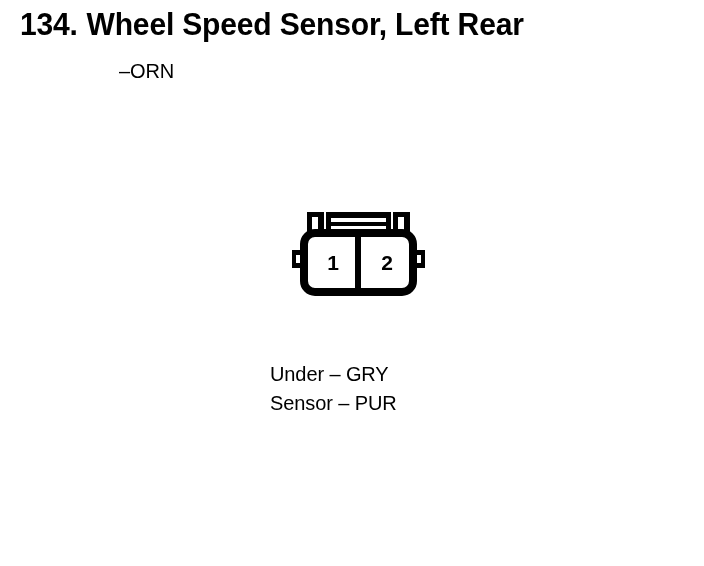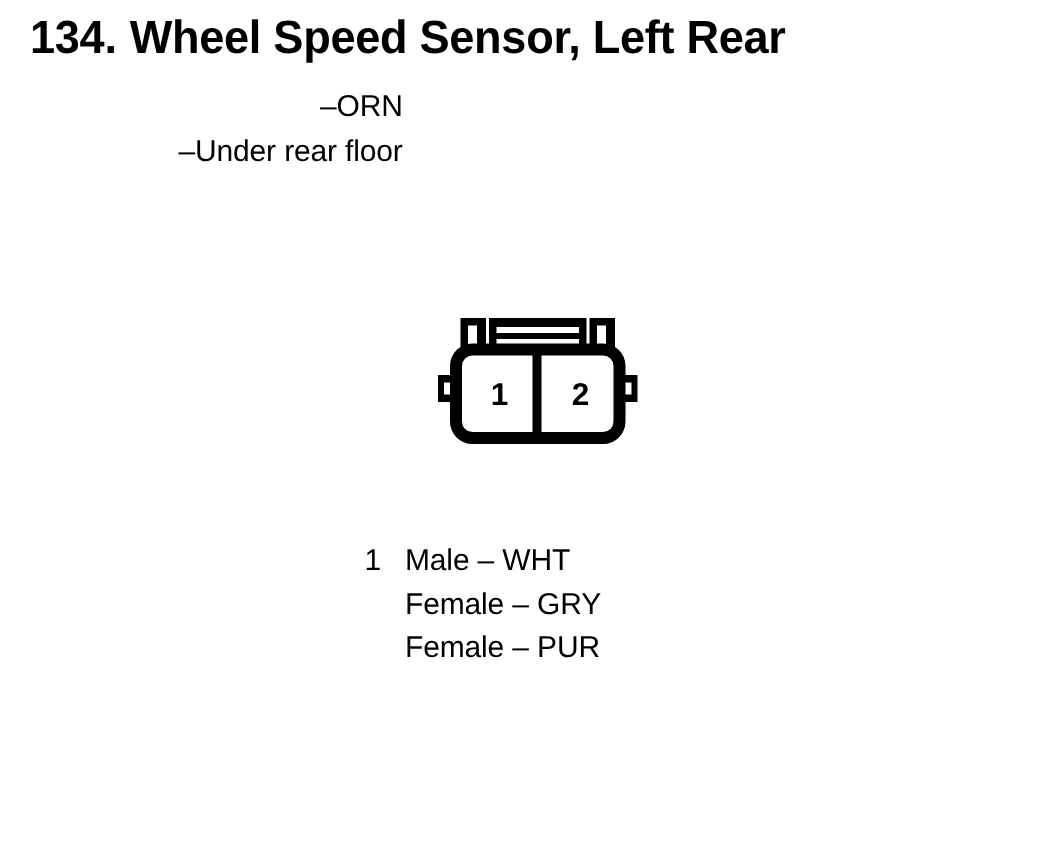--- a/index.html
+++ b/index.html
@@ -103,23 +103,20 @@
 <body>
 
 <div id="page-title">
   <span class="title-num">134.</span><span class="title-text">Wheel Speed Sensor, Left Rear</span>
 </div>
 
 <div id="attribute-list">
   <span class="bullet-row">
     <span class="bullet-dash">–</span><span>ORN</span>
   </span>
-  <span class="bullet-row">
-    <span class="bullet-dash">–</span><span>Under rear floor</span>
-  </span>
 </div>
 
 <div id="connector-diagram">
   <svg width="146" height="92" viewBox="0 0 146 92" xmlns="http://www.w3.org/2000/svg">
 
     <path d="M21,6 h17 v22 h-17 z" fill="#000000"></path>
     <rect x="26" y="11" width="6" height="17" fill="#ffffff"></rect>
 
     <path d="M107,6 h17 v22 h-17 z" fill="#000000"></path>
     <rect x="112" y="11" width="6" height="17" fill="#ffffff"></rect>
@@ -140,26 +137,23 @@
 
     <text class="conn-pin-label" x="47" y="64" text-anchor="middle">1</text>
     <text class="conn-pin-label" x="101" y="64" text-anchor="middle">2</text>
   </svg>
 </div>
 
 <div id="pin-legend">
 
   <div class="legend-entry">
     <span class="legend-row">
-      <span class="legend-pin-num">1</span><span>Male – WHT</span>
-    </span>
-    <span class="legend-row">
-      <span class="legend-indent"></span><span>Female – GRY</span>
+      <span class="legend-indent"></span><span>Under – GRY</span>
     </span>
   </div>
 
   <div class="legend-entry">
     <span class="legend-row">
-      <span class="legend-indent"></span><span>Female – PUR</span>
+      <span class="legend-indent"></span><span>Sensor – PUR</span>
     </span>
   </div>
 
 </div>
 
 </body></html>

